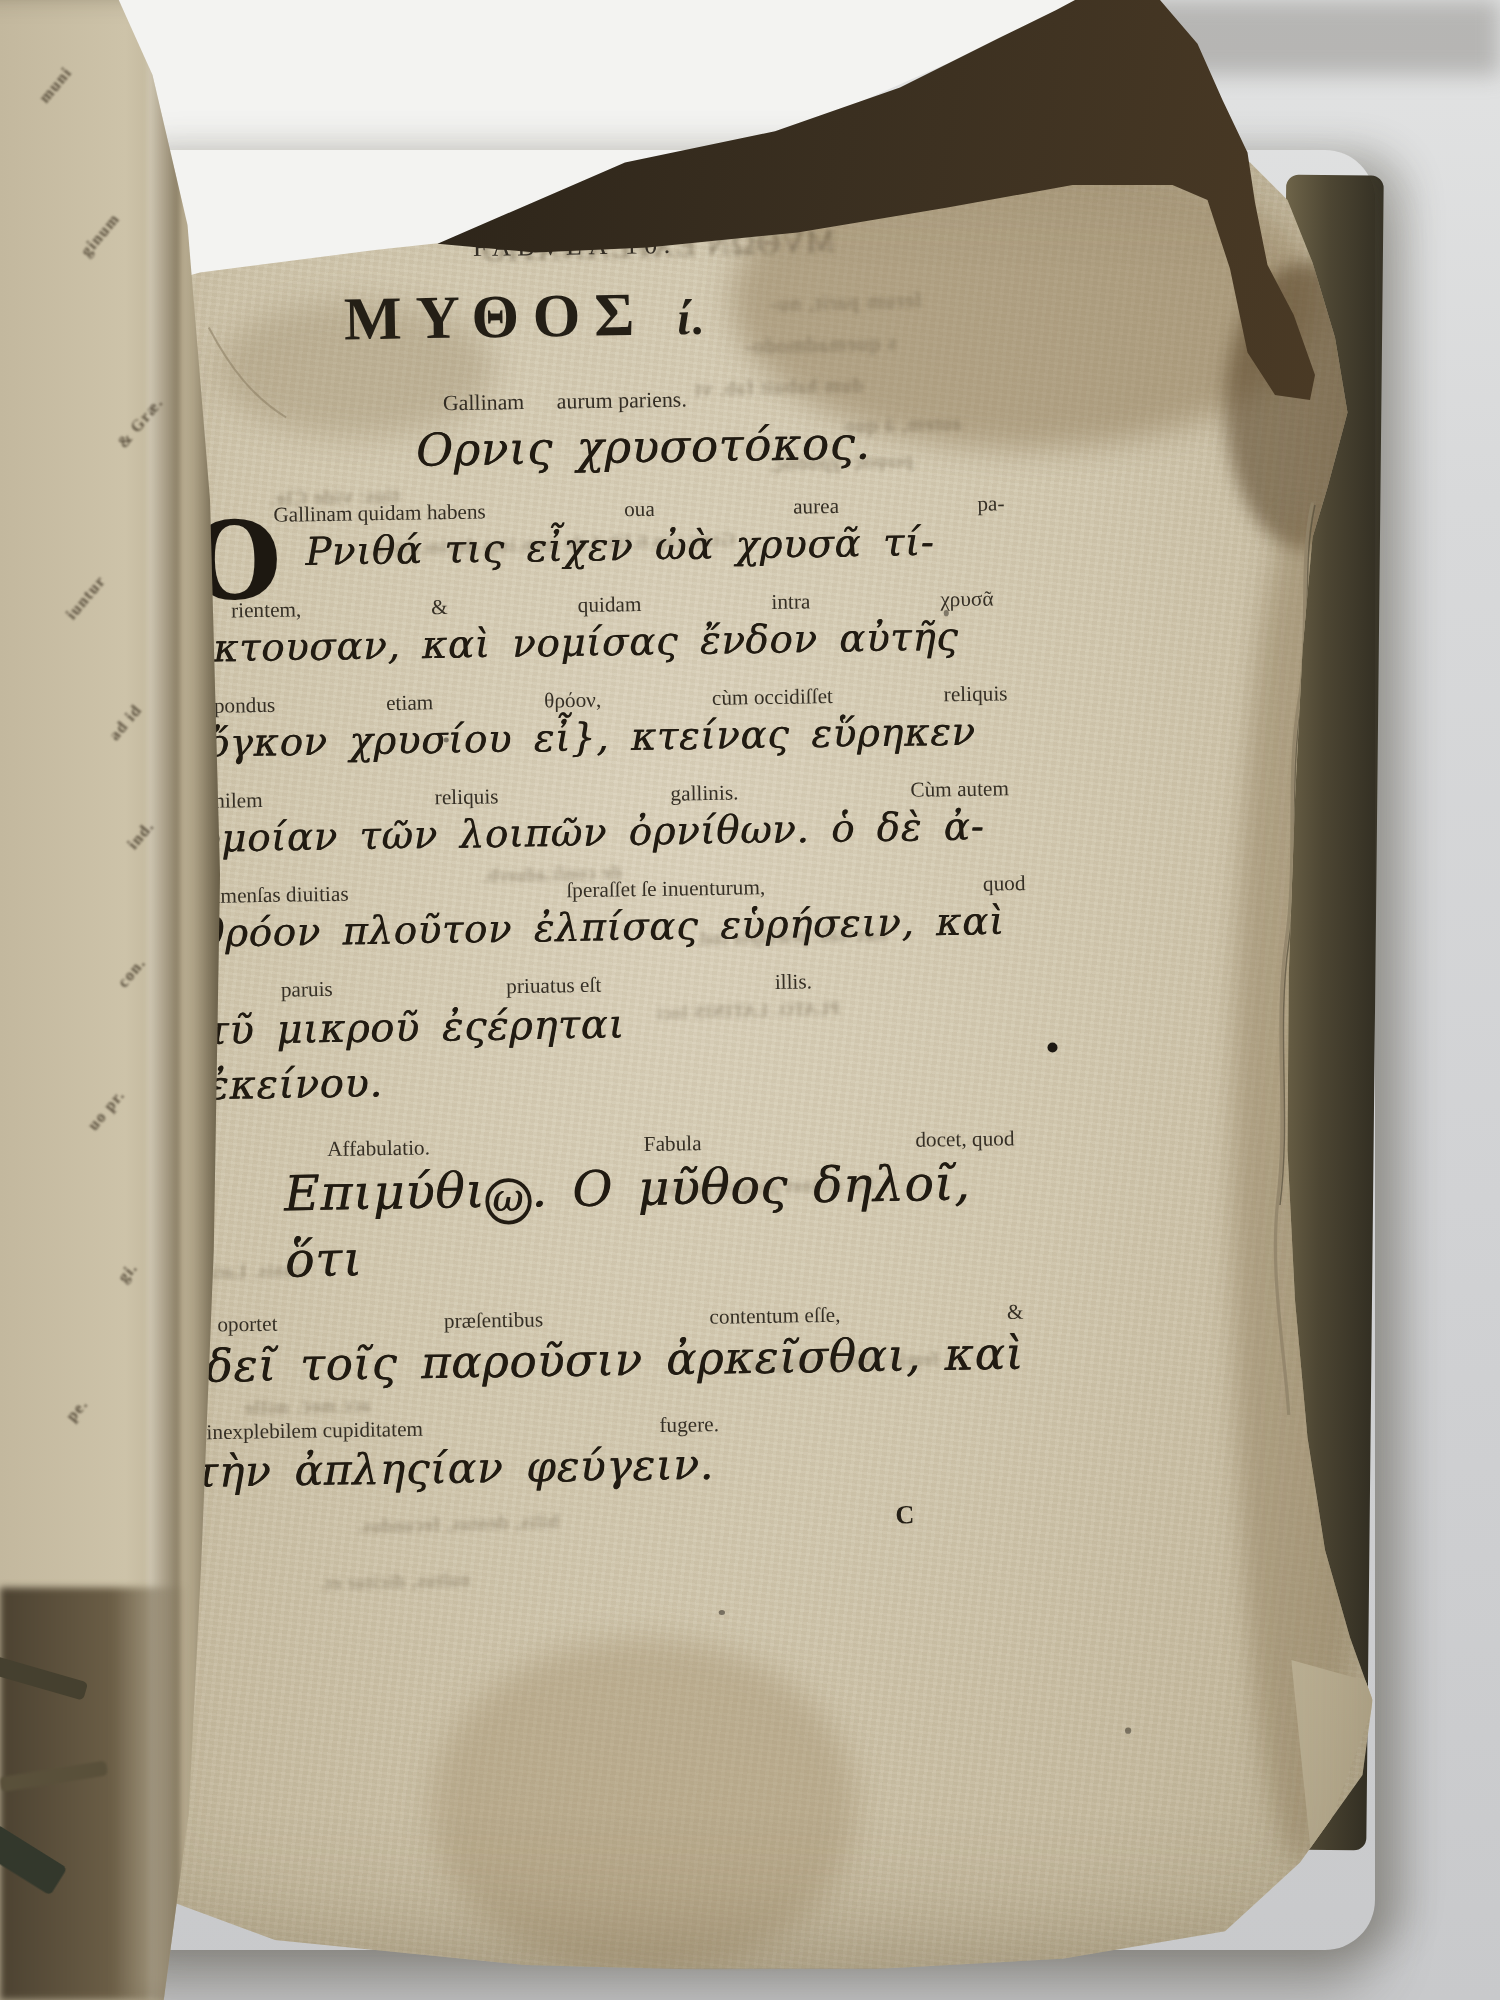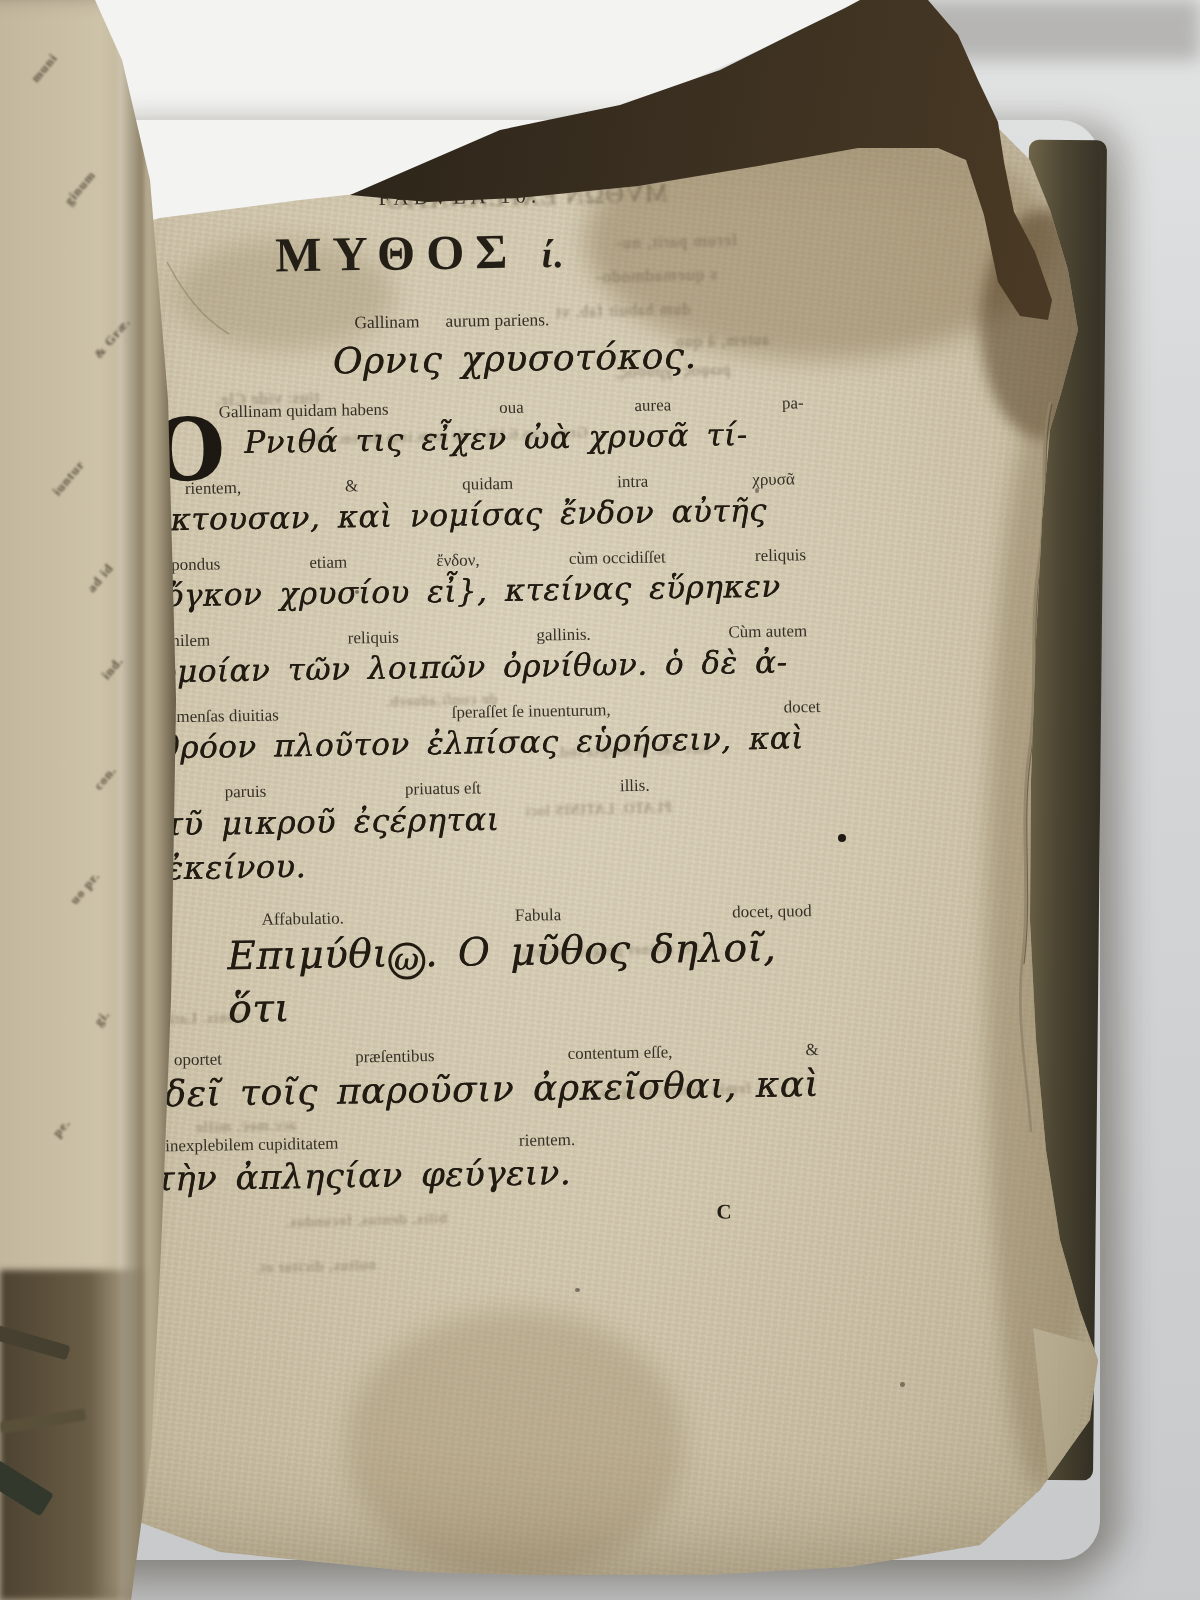--- a/index.html
+++ b/index.html
@@ -175,40 +175,40 @@
           <span>quidam</span>
           <span>intra</span>
           <span>χρυσᾶ</span>
         </div>
       <div class="grk">κτουσαν, καὶ νομίσας ἔνδον αὐτῆς</div>
     </div>
     <div class="blk b3">
       <div class="lat">
           <span>pondus</span>
           <span>etiam</span>
-          <span>ἔνδον,</span>
+          <span>θρόον,</span>
           <span>cùm occidiſſet</span>
           <span>reliquis</span>
         </div>
       <div class="grk">ὄγκον χρυσίου εἶ}, κτείνας εὕρηκεν</div>
     </div>
     <div class="blk b4">
       <div class="lat">
           <span>ſimilem</span>
           <span>reliquis</span>
           <span>gallinis.</span>
           <span>Cùm autem</span>
         </div>
       <div class="grk">ὁμοίαν τῶν λοιπῶν ὀρνίθων. ὁ δὲ ἀ-</div>
     </div>
     <div class="blk b5">
       <div class="lat">
           <span>immenſas diuitias</span>
           <span>ſperaſſet ſe inuenturum,</span>
-          <span>docet</span>
+          <span>quod</span>
         </div>
       <div class="grk">θρόον πλοῦτον ἐλπίσας εὑρήσειν, καὶ</div>
     </div>
     <div class="blk b6">
       <div class="lat">
           <span>paruis</span>
           <span>priuatus eſt</span>
           <span>illis.</span>
         </div>
       <div class="grk">τῦ μικροῦ ἐςέρηται ἐκείνου.</div>
@@ -226,21 +226,21 @@
           <span>oportet</span>
           <span>præſentibus</span>
           <span>contentum eſſe,</span>
           <span>&amp;</span>
         </div>
       <div class="grk">δεῖ τοῖς παροῦσιν ἀρκεῖσθαι, καὶ</div>
     </div>
     <div class="blk b9">
       <div class="lat">
           <span>inexplebilem cupiditatem</span>
-          <span>rientem.</span>
+          <span>fugere.</span>
         </div>
       <div class="grk">τὴν ἀπληςίαν φεύγειν.</div>
     </div>
     <div class="sig">C</div>
   </div>
 
   <svg class="abs tear-svg" width="1060" height="1485">
     <path d="M995,312 C984,360 993,420 984,472 C974,532 983,600 974,662 C964,732 976,800 967,872 C961,932 973,992 976,1042" stroke="#93866c" stroke-width="2.6" fill="none" opacity=".85"></path>
     <path d="M997,314 C986,362 995,422 986,474 C976,534 985,602 976,664 C966,734 978,802 969,874" stroke="#564e3c" stroke-width="1.2" fill="none" opacity=".7"></path>
     <path d="M112,172 C130,206 148,228 174,244" stroke="#8d8166" stroke-width="1.6" fill="none" opacity=".6"></path>

